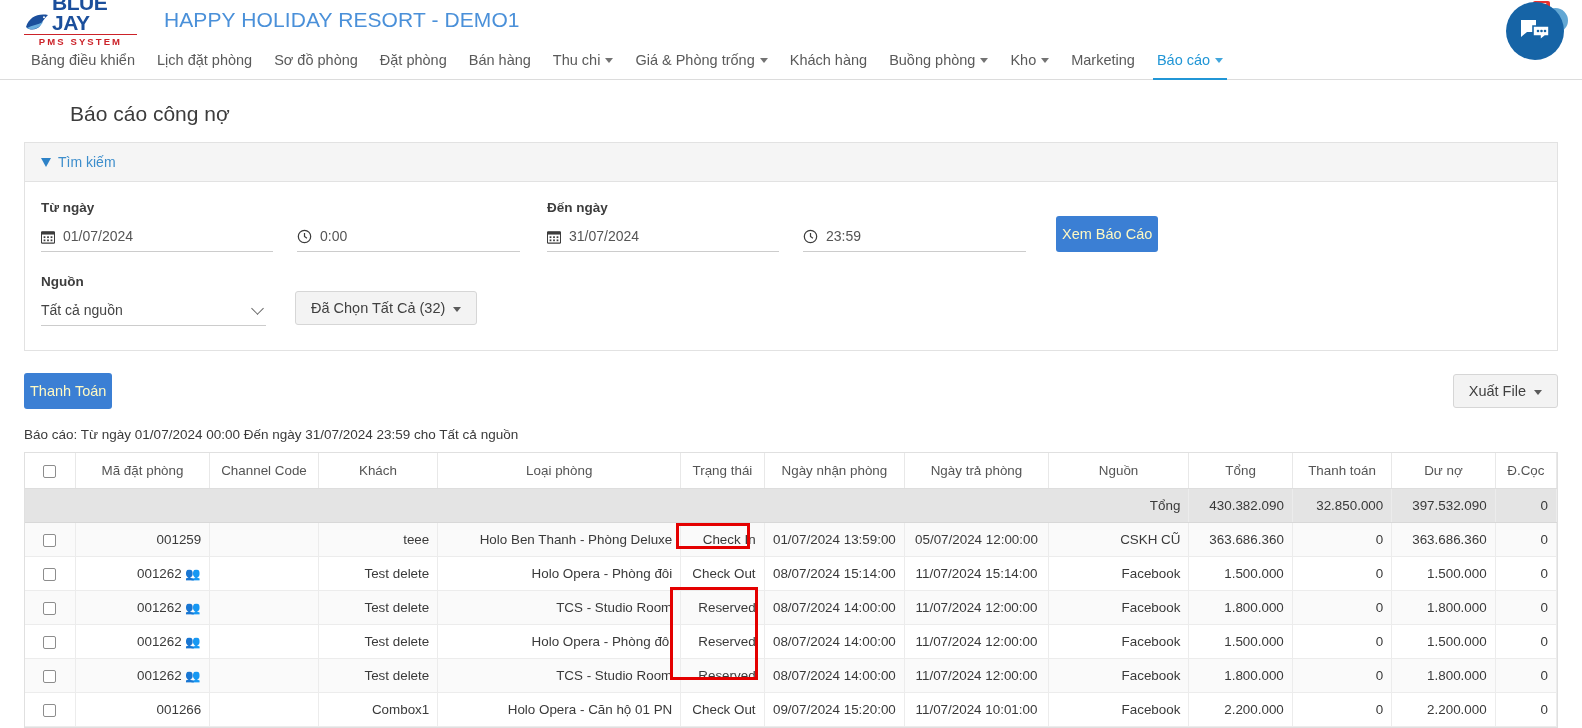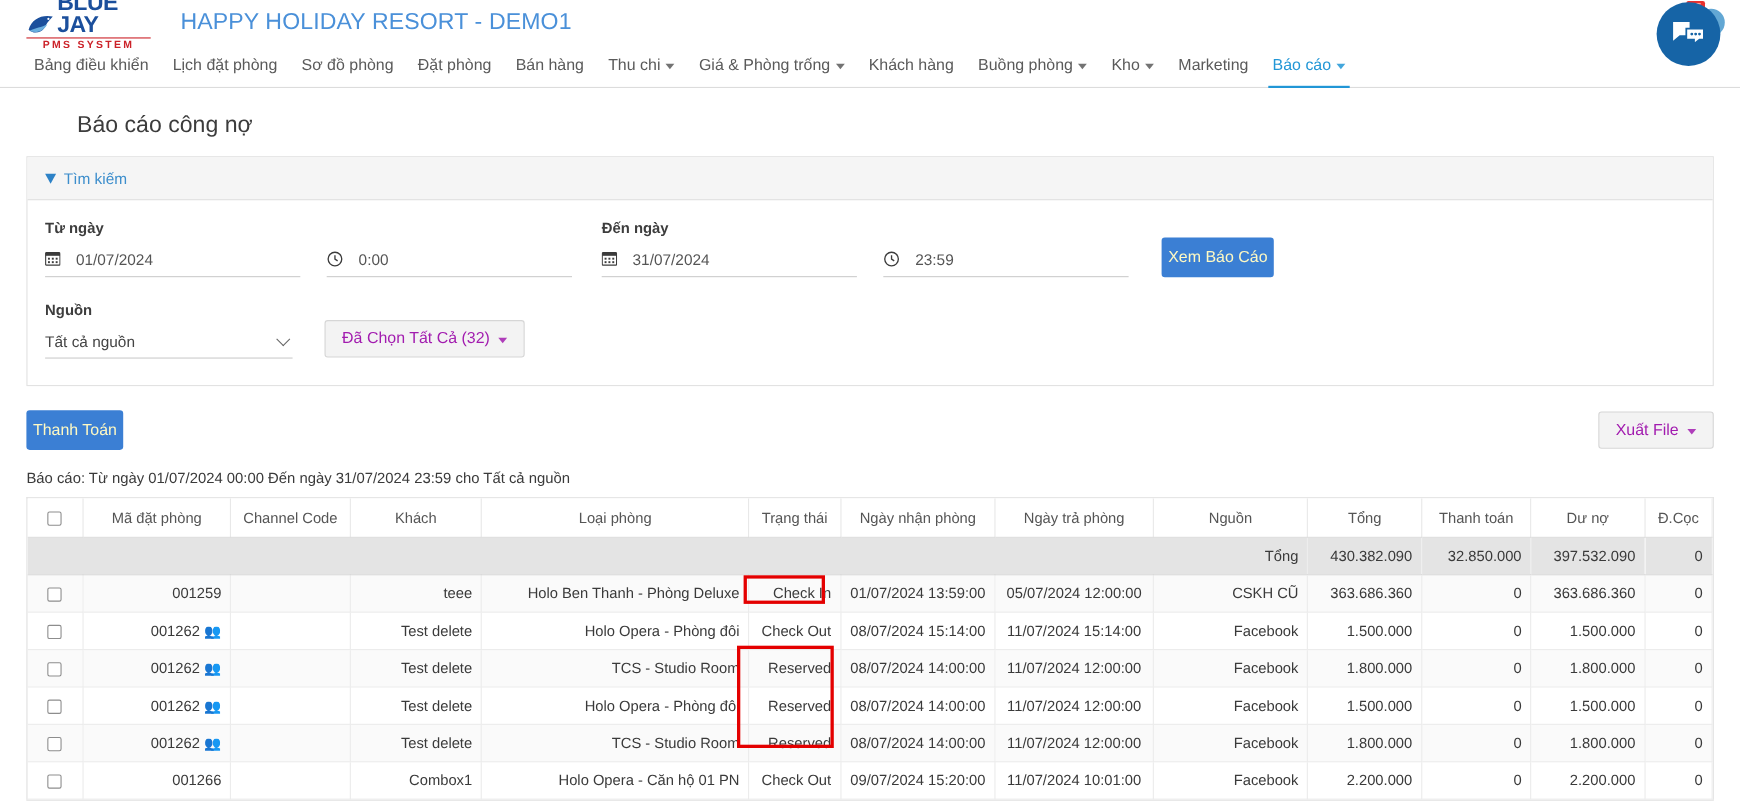--- a/index.html
+++ b/index.html
@@ -107,37 +107,37 @@
     width: 0; height: 0; border-left: 5.5px solid transparent;
     border-right: 5.5px solid transparent; border-top: 9px solid #2d82c7;
     position: relative;
   }
   .panel-body { padding: 18px 16px 24px 16px; }
   .form-row { display: flex; align-items: flex-end; }
   .form-row + .form-row { margin-top: 22px; }
   .field { display: flex; flex-direction: column; }
   .field-label { font-size: 13.5px; color: #3d3d3d; font-weight: bold; margin-bottom: 13px; }
   .input-line {
-    display: flex; align-items: flex-start; gap: 14px;
+    display: flex; align-items: flex-end; gap: 8px;
     border-bottom: 1px solid #ccc; padding-bottom: 7px;
   }
   .input-line .ico { color: #3c3c3c; display: flex; align-items: center; }
   .input-val { font-size: 14px; color: #555; }
   .w-datefield { width: 232px; }
   .w-timefield { width: 223px; }
   .btn {
     border: none; border-radius: 3px; cursor: pointer;
     font-family: "Liberation Sans", sans-serif;
   }
   .btn-primary {
     background: #3b7fd4; color: #fef9c3; font-size: 14.5px;
     padding: 10px 6px; font-weight: normal;
   }
   .btn-default {
-    background: #f3f3f3; border: 1px solid #d6d6d6; color: #a21caf;
+    background: #f3f3f3; border: 1px solid #d6d6d6; color: #404040;
     font-size: 14.5px; padding: 8px 15px;
     display: inline-flex; align-items: center; gap: 8px;
   }
   .select-line {
     width: 225px; border-bottom: 1px solid #ccc; padding-bottom: 7px;
     display: flex; align-items: center; justify-content: space-between;
     cursor: pointer;
   }
   .select-line .sv { font-size: 14px; color: #444; }
   .chev {

